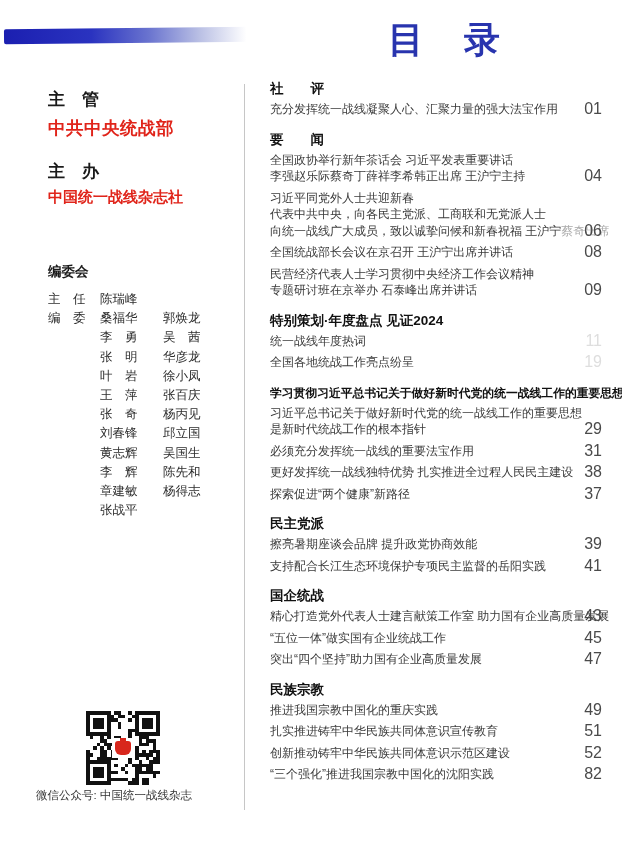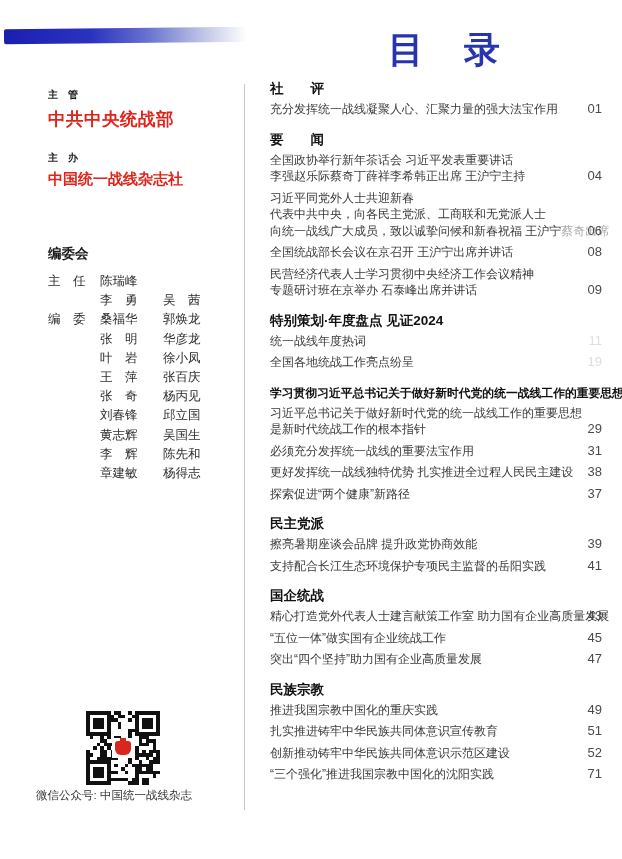--- a/index.html
+++ b/index.html
@@ -5,30 +5,30 @@
   html,body{margin:0;padding:0;background:#fff;}
   #page{position:relative;width:622px;height:859px;background:#fff;overflow:hidden;
         font-family:"Liberation Sans",sans-serif;color:#222;}
 
   
   .topbar{position:absolute;left:4px;top:28px;width:250px;height:15px;border-radius:2px;
     background:linear-gradient(90deg,#1b1fb0 0%,#2a33c0 35%,#6a74cf 58%,#b9bfe4 78%,rgba(255,255,255,0) 97%);
     transform:rotate(-0.6deg);}
 
   
-  .title{position:absolute;left:330px;top:30px;width:230px;margin:0;text-align:center;
+  .title{position:absolute;left:330px;top:20px;width:230px;margin:0;text-align:center;
     font-family:"Liberation Serif",serif;font-weight:bold;font-size:36px;line-height:40px;
     color:#2834ae;letter-spacing:2px;}
 
   
   .divider{position:absolute;left:244px;top:84px;width:1px;height:726px;background:#c6c6c6;}
 
   
   .left{position:absolute;left:48px;top:88px;width:192px;}
-  .mast-label{font-size:10px;font-weight:bold;color:#1a1a1a;margin-bottom:5px;}
+  .mast-label{font-size:17px;font-weight:bold;color:#1a1a1a;margin-bottom:5px;}
   .mast-red{color:#e0241a;font-weight:bold;}
   .mast-red.big{font-size:17.5px;margin-bottom:20px;letter-spacing:0.5px;}
   .mast-red.small{font-size:15px;margin-bottom:0;}
   .board-label{font-size:13.5px;font-weight:bold;color:#1a1a1a;margin-top:56px;margin-bottom:9px;}
   table.board{border-collapse:collapse;font-size:12.5px;color:#2c2c2c;}
   table.board td{padding:0;line-height:19.2px;vertical-align:top;}
   td.bl{width:52px;}
   td.n1{width:63px;}
   td.n2{width:63px;}
 
@@ -44,21 +44,21 @@
 
   
   .right{position:absolute;left:270px;top:80px;width:332px;}
   .section{margin:0;}
   .section + .section{margin-top:13px;}
   .section-title{margin:0 0 3px 0;font-size:13.5px;line-height:18px;font-weight:bold;color:#111;}
   .section-title.compact{font-size:11.8px;letter-spacing:0;white-space:nowrap;}
   .item{position:relative;margin-bottom:5px;padding-right:36px;font-size:12px;line-height:16.5px;color:#3a3a3a;}
   .item .line{white-space:nowrap;}
   .tail{color:#a9a9a9;}
-  .page{position:absolute;right:0;bottom:0;font-size:13px;line-height:16.5px;color:#4a4a4a;}
+  .page{position:absolute;right:0;bottom:0;font-size:16px;line-height:16.5px;color:#4a4a4a;}
   .page.faint{color:#dedede;}
 </style>
 </head>
 <body>
 
 <div id="page">
 
   <div class="topbar"></div>
 
   <h1 class="title">目　录</h1>
@@ -72,31 +72,31 @@
     <div class="mast-red small">中国统一战线杂志社</div>
     <div class="board-label">编委会</div>
     <table class="board">
       <tbody id="board-body">
           <tr>
             <td class="bl">主　任</td>
             <td class="n1">陈瑞峰</td>
             <td class="n2"></td>
           </tr>
           <tr>
-            <td class="bl"></td>
-            <td class="n1">李　勇</td>
-            <td class="n2">吴　茜</td>
-          </tr>
-          <tr>
             <td class="bl">编　委</td>
             <td class="n1">桑福华</td>
             <td class="n2">郭焕龙</td>
           </tr>
           <tr>
             <td class="bl"></td>
+            <td class="n1">李　勇</td>
+            <td class="n2">吴　茜</td>
+          </tr>
+          <tr>
+            <td class="bl"></td>
             <td class="n1">张　明</td>
             <td class="n2">华彦龙</td>
           </tr>
           <tr>
             <td class="bl"></td>
             <td class="n1">叶　岩</td>
             <td class="n2">徐小凤</td>
           </tr>
           <tr>
             <td class="bl"></td>
@@ -120,20 +120,25 @@
           </tr>
           <tr>
             <td class="bl"></td>
             <td class="n1">李　辉</td>
             <td class="n2">陈先和</td>
           </tr>
           <tr>
             <td class="bl"></td>
             <td class="n1">章建敏</td>
             <td class="n2">杨得志</td>
+          </tr>
+          <tr>
+            <td class="bl"></td>
+            <td class="n1">张战平</td>
+            <td class="n2"></td>
           </tr>
         </tbody>
     </table>
   </aside>
 
   <div class="qr">
     <div class="qr-grid" id="qr">
         <div class="qcell" style="left: 0px; top: 0px; width: 24.6667px; height: 3.52381px;"></div>
         <div class="qcell" style="left: 0px; top: 21.1429px; width: 24.6667px; height: 3.52381px;"></div>
         <div class="qcell" style="left: 0px; top: 3.52381px; width: 3.52381px; height: 17.619px;"></div>
@@ -377,18 +382,18 @@
         <div class="item">
           <div class="line">扎实推进铸牢中华民族共同体意识宣传教育</div>
           <span class="page">51</span>
         </div>
         <div class="item">
           <div class="line">创新推动铸牢中华民族共同体意识示范区建设</div>
           <span class="page">52</span>
         </div>
         <div class="item">
           <div class="line">“三个强化”推进我国宗教中国化的沈阳实践</div>
-          <span class="page">71</span>
+          <span class="page">82</span>
         </div>
       </section>
     </main>
 
 </div>
 
 </body></html>

